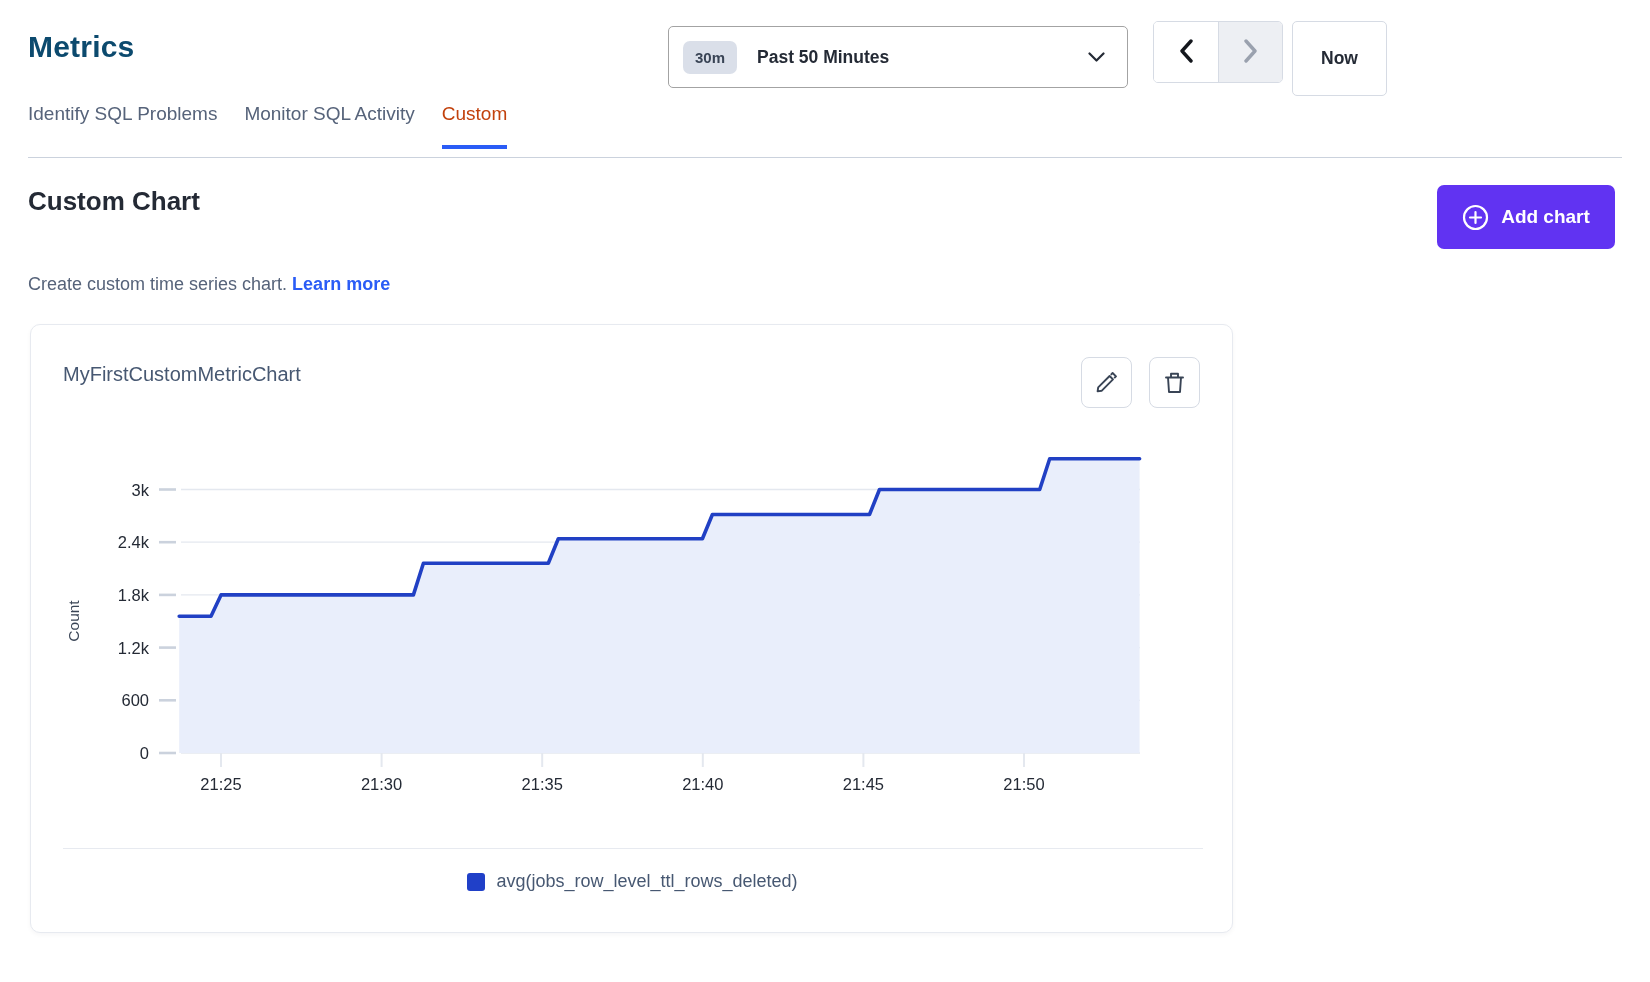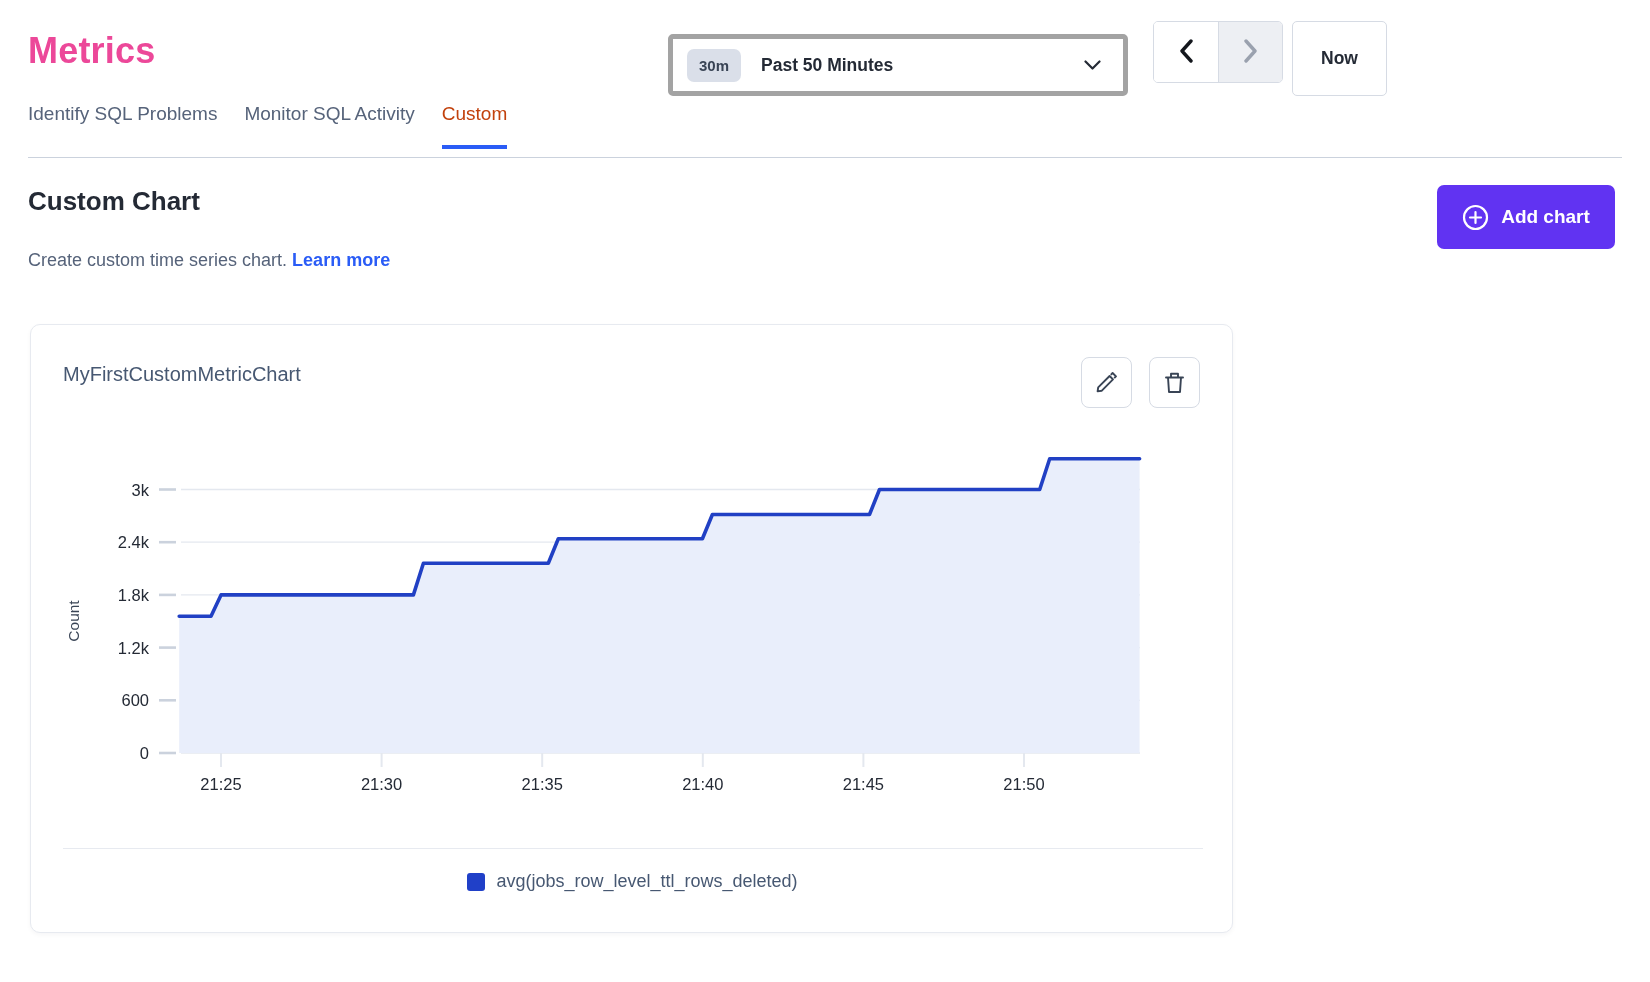--- a/index.html
+++ b/index.html
@@ -1,24 +1,24 @@
 <!DOCTYPE html>
 <html><head>
 <meta charset="utf-8">
 <style>
   * { margin:0; padding:0; box-sizing:border-box; }
   html,body { width:1650px; height:982px; background:#ffffff; overflow:hidden;
               font-family:"Liberation Sans","DejaVu Sans",sans-serif; color:#242A35; }
   .abs { position:absolute; }
 
   
-  .page-title { left:28px; top:30px; font-size:36px; font-weight:700; color:#ec4899; letter-spacing:.2px; }
+  .page-title { left:28px; top:30px; font-size:30px; font-weight:700; color:#0c4a6e; letter-spacing:.2px; }
 
-  .time-dropdown { left:668px; top:34px; width:460px; height:62px; background:#fff;
-    border:5px solid #a3a3a3; border-radius:5px; display:flex; align-items:center;
+  .time-dropdown { left:668px; top:26px; width:460px; height:62px; background:#fff;
+    border:1px solid #a3a3a3; border-radius:5px; display:flex; align-items:center;
     padding:0 22px 0 14px; cursor:pointer; }
   .time-badge { width:54px; height:33px; background:#DADFE9; border-radius:7px;
     display:flex; align-items:center; justify-content:center;
     font-size:15px; font-weight:700; color:#394455; margin-right:20px; }
   .time-label { font-size:17.5px; font-weight:600; color:#242A35; }
   .time-caret { margin-left:auto; display:flex; align-items:center; }
 
   .pager { left:1153px; top:21px; height:62px; display:flex; border:1px solid #D6DBE4;
     border-radius:5px; overflow:hidden; }
   .pager-btn { width:64px; height:100%; display:flex; align-items:center; justify-content:center;
@@ -31,21 +31,21 @@
     color:#242A35; display:flex; align-items:center; justify-content:center; cursor:pointer; }
 
   
   .tabs { left:28px; top:103px; display:flex; gap:27px; }
   .tab { font-size:19px; color:#56637A; padding-bottom:20px; cursor:pointer; border-bottom:4px solid transparent; }
   .tab.active { color:#c2410c; border-bottom-color:#2A5CF6; }
   .tabs-divider { left:28px; top:157px; width:1594px; height:1px; background:#CBD2DD; }
 
   
   .section-title { left:28px; top:186px; font-size:26px; font-weight:700; color:#242A35; }
-  .section-sub { left:28px; top:250px; font-size:18px; color:#56637A; }
+  .section-sub { left:28px; top:274px; font-size:18px; color:#56637A; }
   .learn-more { color:#2A5CF6; font-weight:600; text-decoration:none; cursor:pointer; }
 
   .add-chart { left:1437px; top:185px; width:178px; height:64px; background:#6133F2;
     border:none; border-radius:7px; display:flex; align-items:center; justify-content:center;
     gap:12px; cursor:pointer; }
   .add-chart span { color:#fff; font-size:19px; font-weight:700; }
 
   
   .card { left:30px; top:324px; width:1203px; height:609px; background:#fff;
     border:1px solid #E7EAF0; border-radius:10px; box-shadow:0 2px 5px rgba(20,30,60,.04); }

